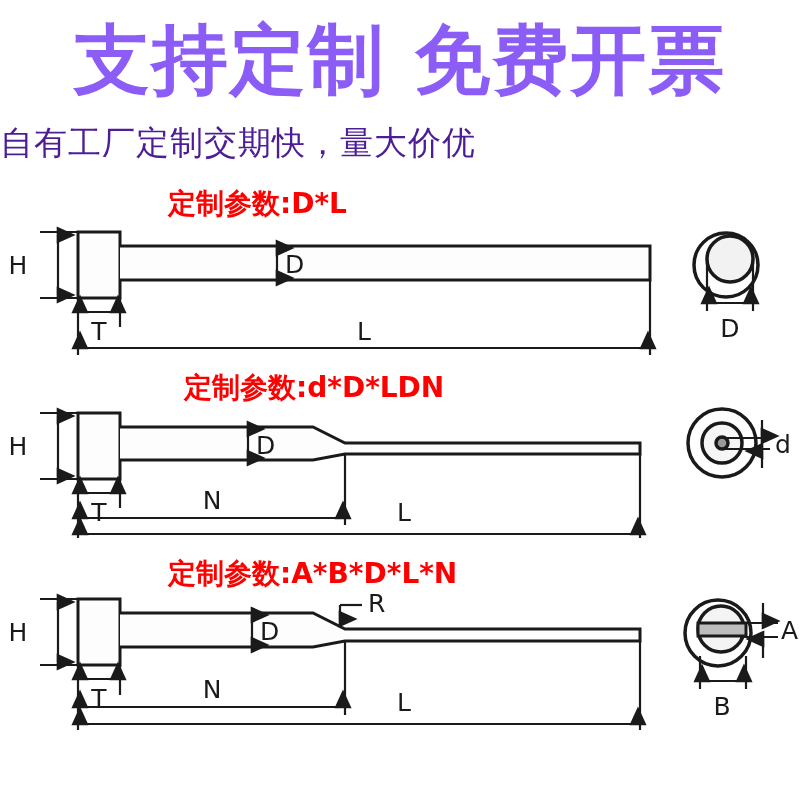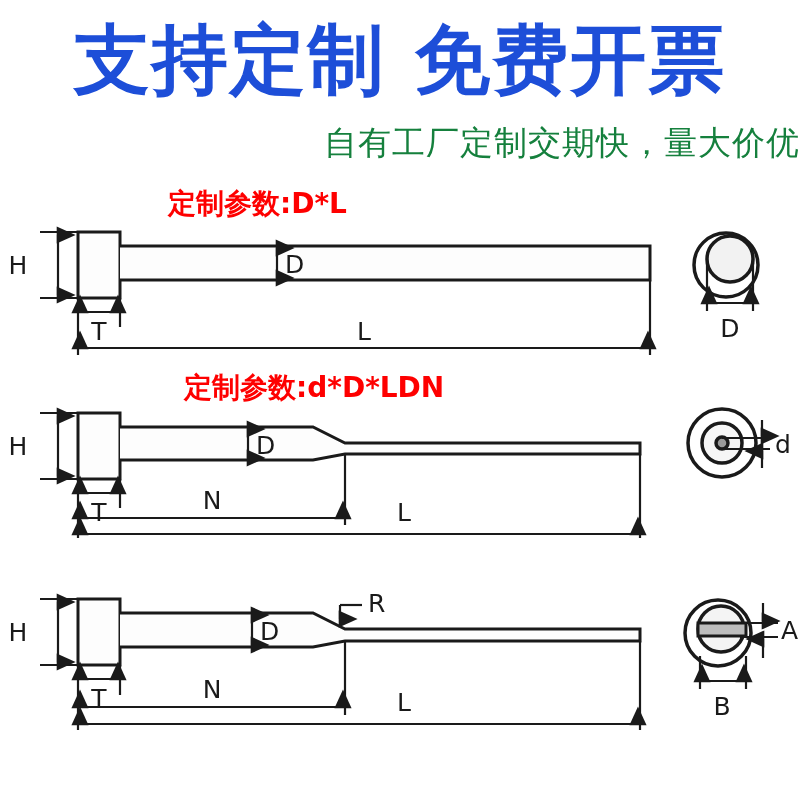--- a/index.html
+++ b/index.html
@@ -19,34 +19,34 @@
     position: absolute;
     left: 0;
     top: 14px;
     width: 800px;
     text-align: center;
     font-family: "DejaVu Sans", "Liberation Sans", sans-serif;
     font-weight: bold;
     font-size: 76px;
     line-height: 92px;
     letter-spacing: 2px;
-    color: #1d4ed8;
+    color: #8b5cf6;
     white-space: nowrap;
   }
   .subtitle {
     position: absolute;
     left: 0;
     top: 122px;
     width: 800px;
-    text-align: right;
+    text-align: left;
     font-family: "DejaVu Sans", "Liberation Sans", sans-serif;
     font-size: 33px;
     line-height: 42px;
     letter-spacing: 1px;
-    color: #15803d;
+    color: #4c1d95;
     white-space: nowrap;
   }
   .param-label {
     position: absolute;
     font-family: "DejaVu Sans", "Liberation Sans", sans-serif;
     font-weight: bold;
     font-size: 28px;
     line-height: 32px;
     color: #fe0000;
     white-space: nowrap;
@@ -188,20 +188,21 @@
       </marker>
       <marker id="arrL2" markerWidth="9" markerHeight="9" refX="4.5" refY="8" orient="auto">
         <path d="M4.5 0 L0.6 8.6 L8.4 8.6 Z" fill="#1a1a1a"></path>
       </marker>
       <marker id="arrR2" markerWidth="9" markerHeight="9" refX="4.5" refY="8" orient="auto">
         <path d="M4.5 0 L0.6 8.6 L8.4 8.6 Z" fill="#1a1a1a"></path>
       </marker>
     </defs>
   </svg>
 
+  <div class="param-label" style="left:168px; top:558px;">定制参数:A*B*D*L*N</div>
 
   <svg class="diagram-svg" style="top:585px;" width="800" height="155" viewBox="0 0 800 155">
     <g stroke="#1a1a1a" fill="none" stroke-width="3">
       <rect x="78" y="14" width="42" height="66" fill="#fdfdfd"></rect>
       <path d="M120 28 L313 28 L345 44 L640 44 L640 56 L345 56 L313 62 L120 62" fill="#fdfdfd"></path>
     </g>
 
     <g stroke="#1a1a1a" stroke-width="2.2" fill="none">
       <line x1="40" y1="14" x2="78" y2="14"></line>
       <line x1="40" y1="80" x2="78" y2="80"></line>

